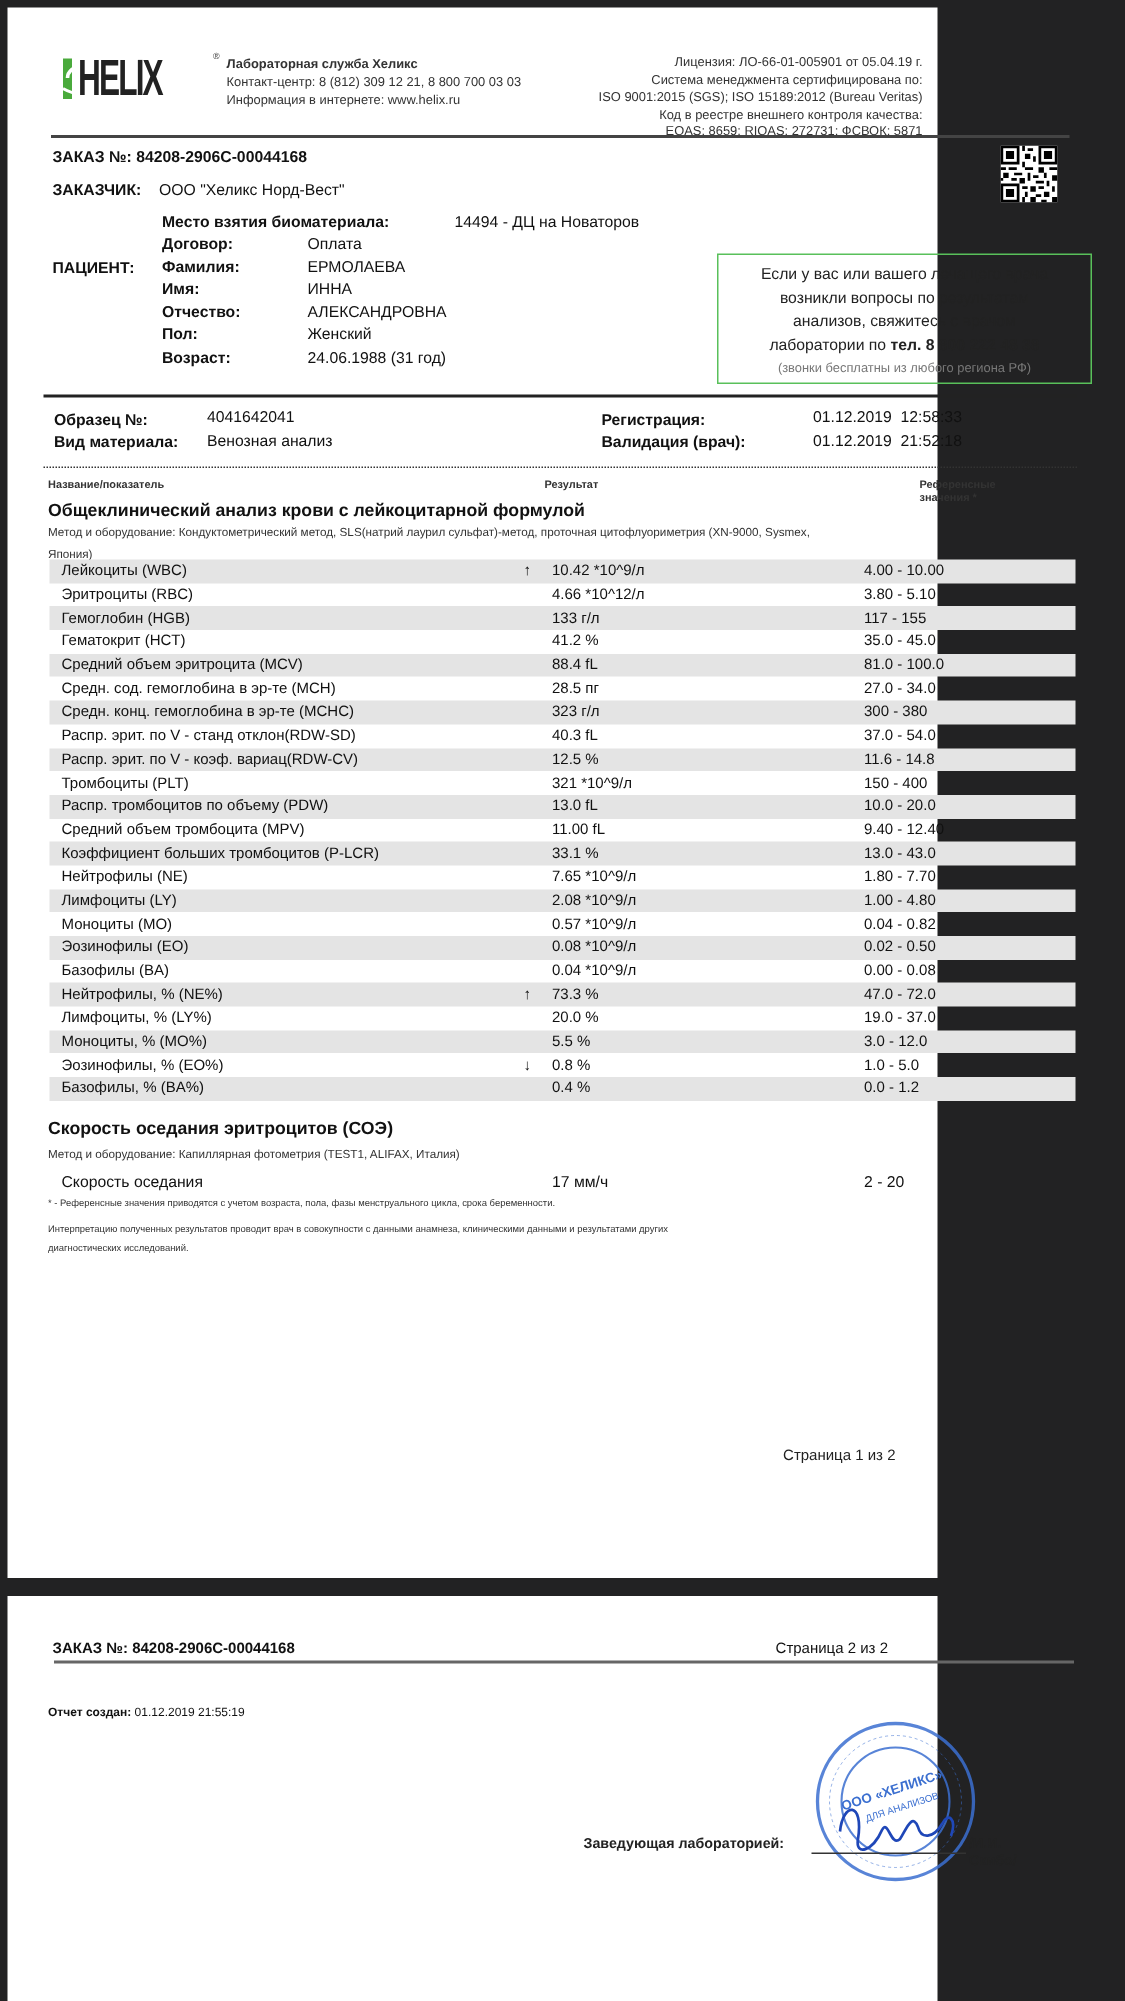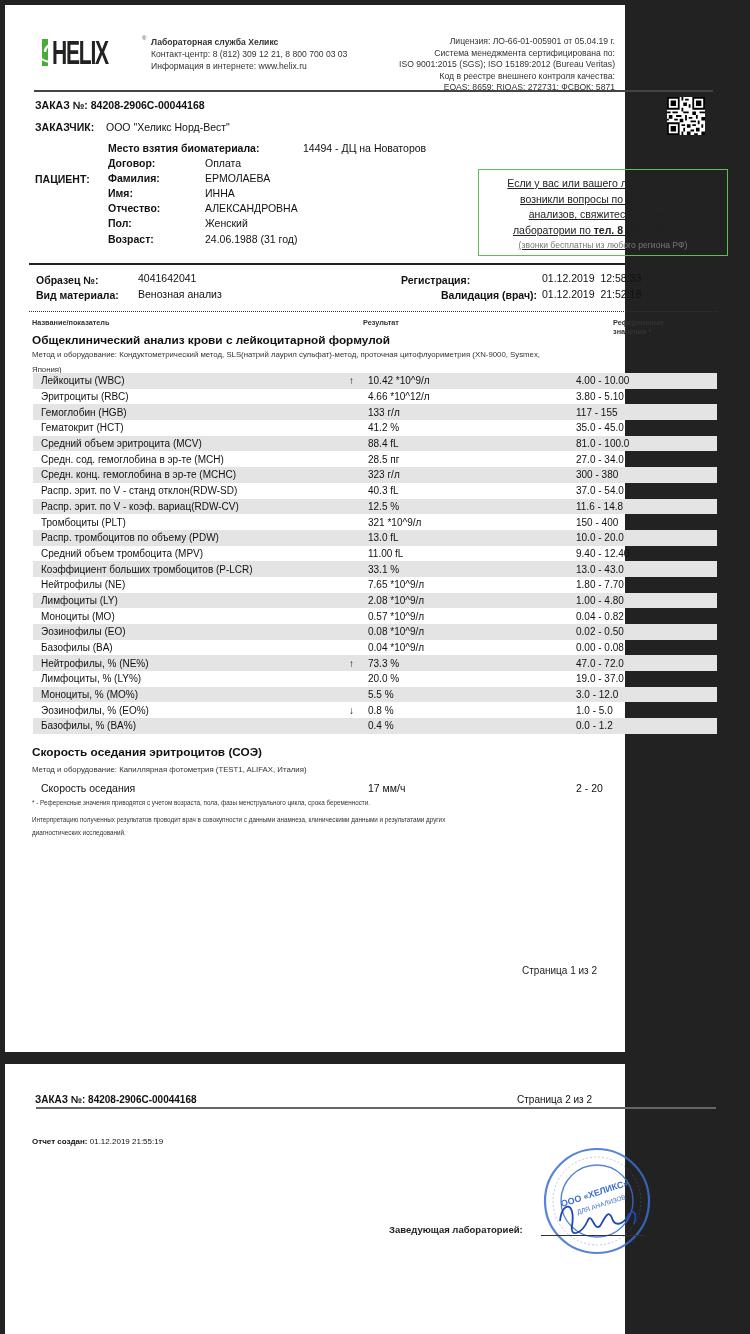--- a/index.html
+++ b/index.html
@@ -22,21 +22,21 @@
   .rule-top { left: 29px; top: 85px; width: 679px; height: 2px; background: #444; }
 
   .order { left: 30px; top: 94px; font-size: 10.5px; font-weight: 700; }
   .client-l { left: 30px; top: 116px; font-size: 10.5px; font-weight: 700; }
   .client-v { left: 101px; top: 116px; font-size: 10.5px; }
   .pt-lbl { left: 30px; top: 168px; font-size: 10.5px; font-weight: 700; }
   .pfield { font-size: 10.5px; line-height: 15.2px; }
   .pfield .k { position: absolute; left: 103px; font-weight: 700; white-space: nowrap; }
   .pfield .v { position: absolute; left: 200px; white-space: nowrap; }
   .qr { left: 662px; top: 92px; width: 38px; height: 38px; }
-  .help-box { left: 473px; top: 164px; width: 250px; height: 87px; border: 1.5px solid #59c05a; text-align: center; font-size: 10.5px; line-height: 15.5px; padding-top: 6px; color: #222; text-decoration: underline; }
+  .help-box { left: 473px; top: 164px; width: 250px; height: 87px; border: 1.5px solid #59c05a; text-align: center; font-size: 10.5px; line-height: 15.5px; padding-top: 6px; color: #222; }
   .help-box .small { font-size: 8.6px; color: #777; }
   .help-box b { font-weight: 700; }
 
   .rule-mid { left: 24px; top: 258px; width: 689px; height: 1.5px; background: #222; }
   .smp { font-size: 10.5px; white-space: nowrap; }
   .dots { left: 24px; top: 306px; width: 689px; border-top: 1.5px dotted #333; }
 
   .colhdr { top: 313px; font-size: 7.3px; font-weight: 700; color: #333; }
   .sect-title { left: 27px; font-size: 11.8px; font-weight: 700; }
   .method { left: 27px; font-size: 7.8px; color: #333; line-height: 14.5px; width: 700px; }
@@ -152,21 +152,21 @@
   </div>
 
   <div class="abs rule-mid"></div>
 
   <span class="abs smp k" style="left:31px;top:269px;font-weight:700;">Образец №:</span>
   <span class="abs smp" style="left:133px;top:267px;">4041642041</span>
   <span class="abs smp" style="left:31px;top:284px;font-weight:700;text-align:center;">Вид материала:</span>
   <span class="abs smp" style="left:133px;top:283px;">Венозная анализ</span>
   <span class="abs smp" style="left:396px;top:269px;font-weight:700;">Регистрация:</span>
   <span class="abs smp" style="left:537px;top:267px;white-space:pre;">01.12.2019  12:58:33</span>
-  <span class="abs smp" style="left:396px;top:284px;font-weight:700;margin-left:40px;">Валидация (врач):</span>
+  <span class="abs smp" style="left:396px;top:284px;font-weight:700;">Валидация (врач):</span>
   <span class="abs smp" style="left:537px;top:283px;white-space:pre;">01.12.2019  21:52:18</span>
 
   <div class="abs dots"></div>
 
   <span class="abs colhdr" style="left:27px;">Название/показатель</span>
   <span class="abs colhdr" style="left:358px;">Результат</span>
   <span class="abs colhdr" style="left:565px;margin-left:43px;">Референсные значения *</span>
 
   <div class="abs sect-title" style="top:328px;">Общеклинический анализ крови с лейкоцитарной формулой</div>
   <div class="abs method" style="top:343px;">

